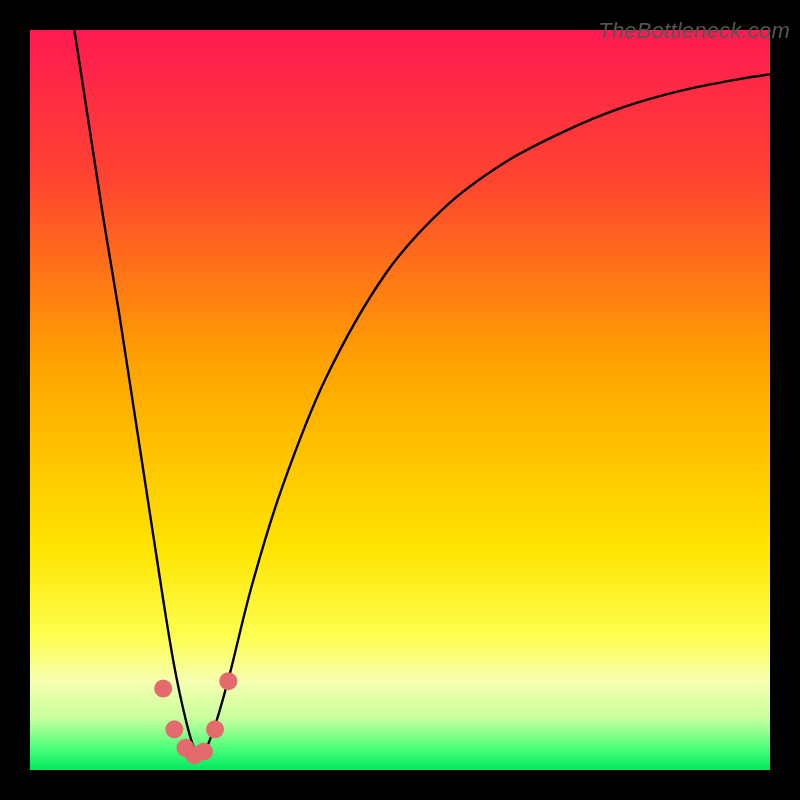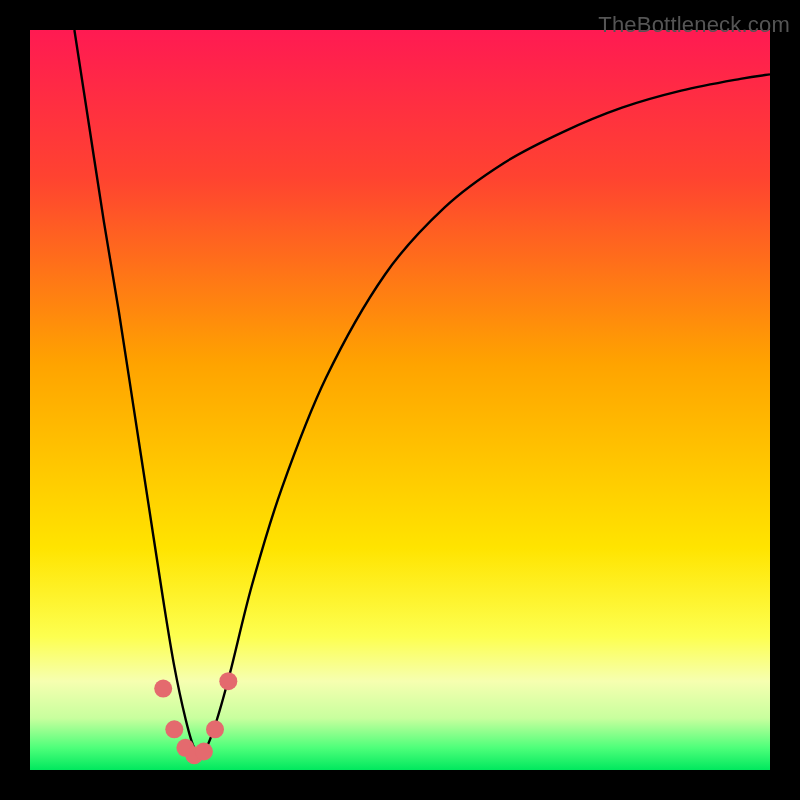--- a/index.html
+++ b/index.html
@@ -21,27 +21,28 @@
   }
   .plot-area {
     position: absolute;
     left: 0;
     top: 0;
     width: 740px;
     height: 740px;
   }
   .attribution {
     position: absolute;
-    top: 12px;
+    top: 18px;
     right: 10px;
     color: #555;
     font-size: 22px;
     font-weight: 500;
     letter-spacing: 0.2px;
     user-select: none;
+    font-style: italic;
   }
   svg {
     display: block;
   }
 </style>
 </head>
 <body>
 
 <div class="frame">
   <svg class="plot-area" width="740" height="740" viewBox="0 0 740 740">

